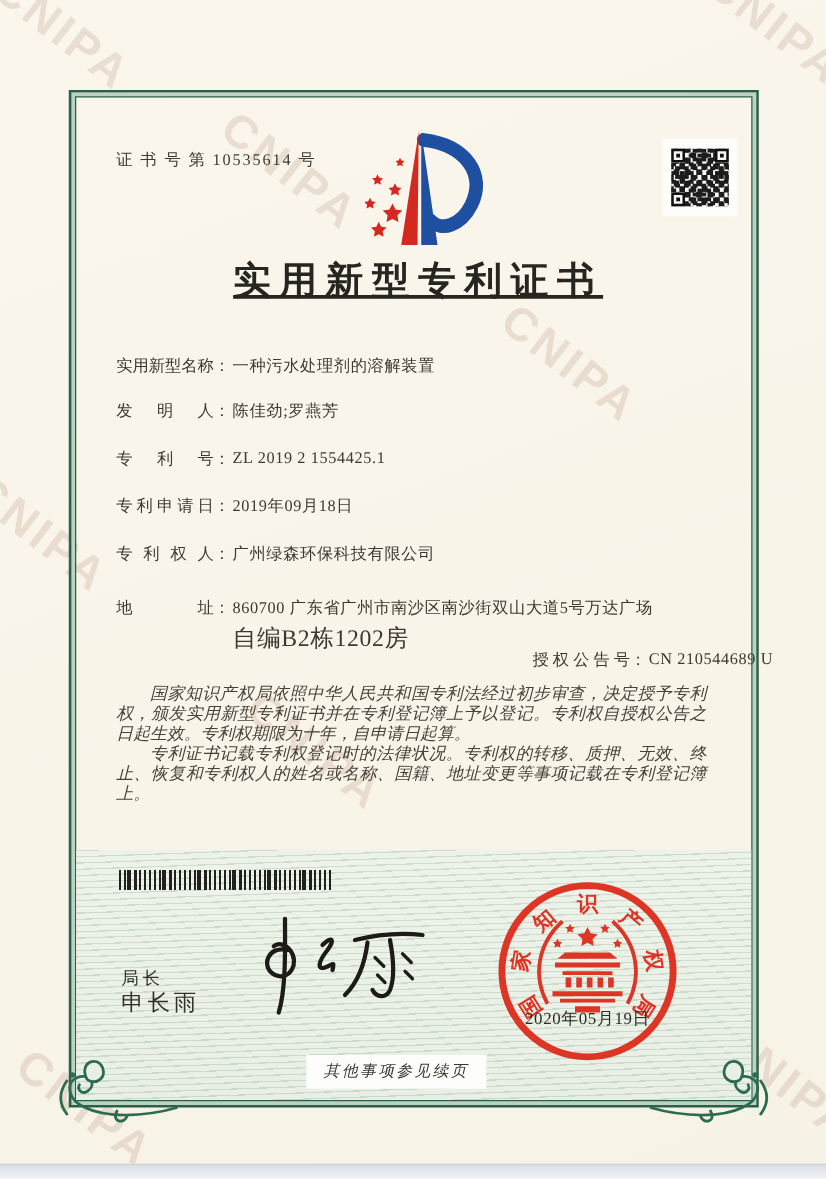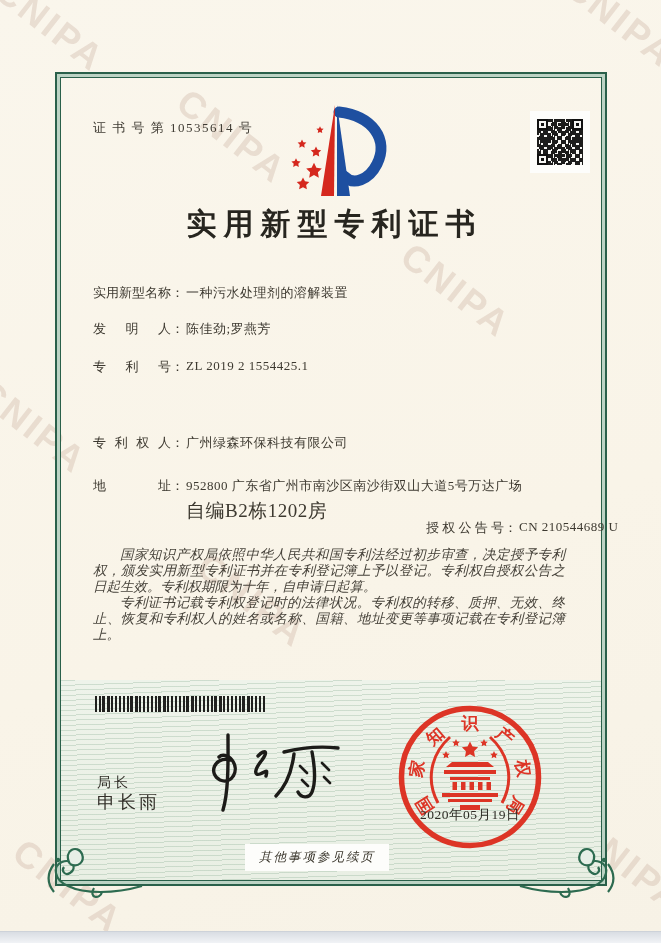--- a/index.html
+++ b/index.html
@@ -48,21 +48,21 @@
     background:
       repeating-conic-gradient(#1c1c1c 0 25%, rgba(0,0,0,0) 0 50%) 2px 3px/9px 9px,
       repeating-conic-gradient(#1c1c1c 0 25%, #f6f6f4 0 50%) 0 0/7px 7px;
   }
   .finder{position:absolute;width:11px;height:11px;background:#f6f6f4;border:2.5px solid #111;box-sizing:border-box;}
   .finder::after{content:"";position:absolute;left:1.5px;top:1.5px;width:3.5px;height:3.5px;background:#111;}
   .f-tl{left:0;top:0;} .f-tr{right:0;top:0;} .f-bl{left:0;bottom:0;}
   .title{
     position:absolute;left:55px;top:204px;width:552px;z-index:3;
     text-align:center;font-size:30px;font-weight:bold;color:#27251f;
-    letter-spacing:7px;text-indent:7px;
+    letter-spacing:7px;text-indent:7px;text-decoration:underline;
   }
   
   .row{position:absolute;left:93px;z-index:3;font-size:13px;color:#3d3930;white-space:nowrap;}
   .flabel{
     display:inline-block;width:78px;
     text-align:justify;text-align-last:justify;vertical-align:top;
   }
   .colon{display:inline-block;vertical-align:top;}
   .fvalue{display:inline-block;margin-left:2px;vertical-align:top;letter-spacing:0.5px;}
   .addr2{position:absolute;left:186px;z-index:3;font-size:19px;color:#3d3930;letter-spacing:0.5px;}
@@ -163,25 +163,28 @@
 
   <div class="row" style="top:284px">
     <span class="flabel">实用新型名称</span><span class="colon">：</span><span class="fvalue">一种污水处理剂的溶解装置</span>
   </div>
   <div class="row" style="top:320px">
     <span class="flabel">发明人</span><span class="colon">：</span><span class="fvalue">陈佳劲;罗燕芳</span>
   </div>
   <div class="row" style="top:358px">
     <span class="flabel">专利号</span><span class="colon">：</span><span class="fvalue">ZL 2019 2 1554425.1</span>
   </div>
+  <div class="row" style="top:396px">
+    <span class="flabel">专利申请日</span><span class="colon">：</span><span class="fvalue">2019年09月18日</span>
+  </div>
   <div class="row" style="top:434px">
     <span class="flabel">专利权人</span><span class="colon">：</span><span class="fvalue">广州绿森环保科技有限公司</span>
   </div>
   <div class="row" style="top:477px">
-    <span class="flabel">地址</span><span class="colon">：</span><span class="fvalue">952800 广东省广州市南沙区南沙街双山大道5号万达广场</span>
+    <span class="flabel">地址</span><span class="colon">：</span><span class="fvalue">860700 广东省广州市南沙区南沙街双山大道5号万达广场</span>
   </div>
   <div class="addr2" style="top:498px">自编B2栋1202房</div>
   <div class="row" style="top:519px">
     <span class="col2">
       <span class="flabel">授权公告号</span><span class="colon">：</span><span class="fvalue">CN 210544689 U</span>
     </span>
   </div>
 
   <div class="legal">
     <p>国家知识产权局依照中华人民共和国专利法经过初步审查，决定授予专利权，颁发实用新型专利证书并在专利登记簿上予以登记。专利权自授权公告之日起生效。专利权期限为十年，自申请日起算。</p>

